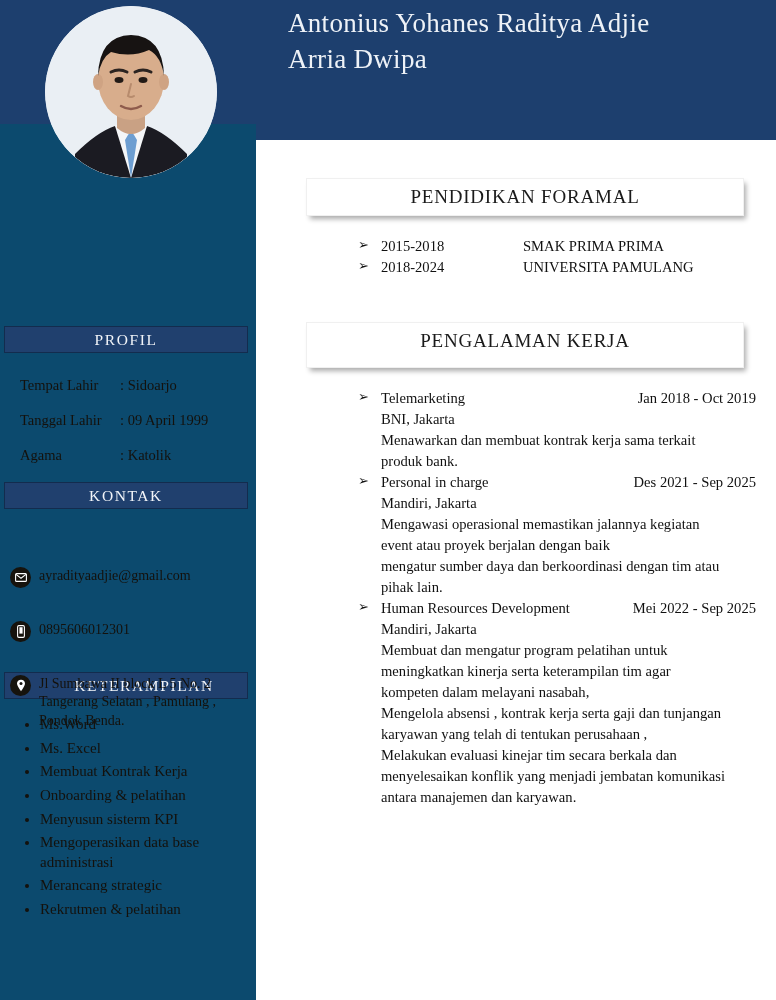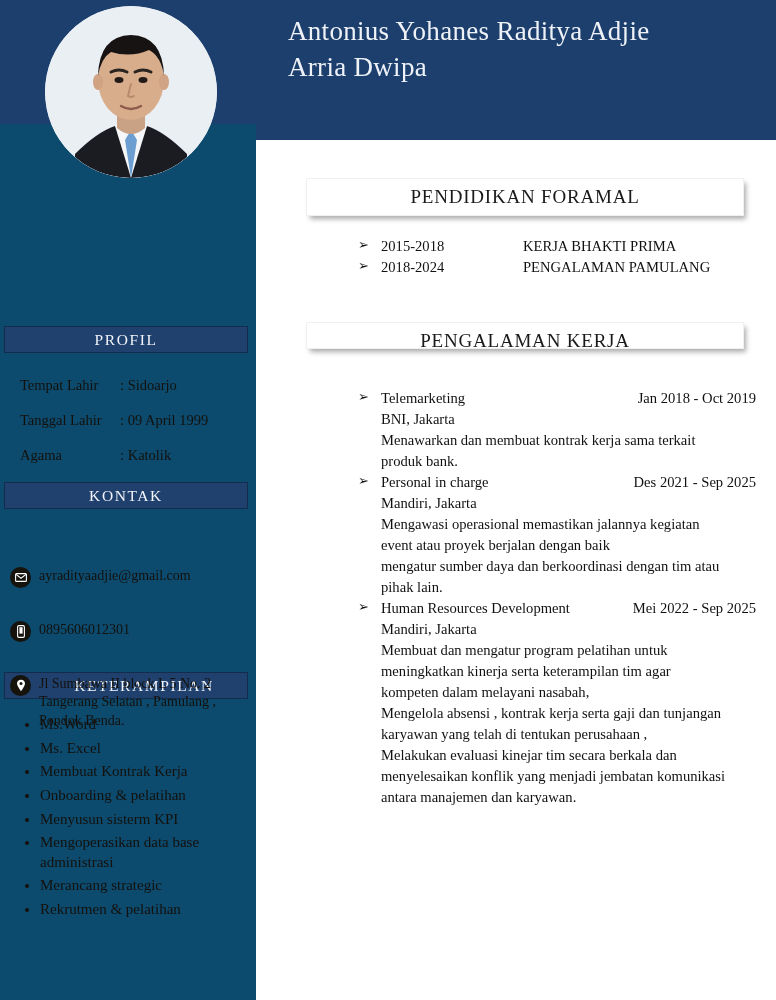--- a/index.html
+++ b/index.html
@@ -15,21 +15,21 @@
   
   .header-nav{
     position:absolute;left:0;top:0;width:776px;height:140px;
     background:#1d3f6e;
   }
   .header-band{
     position:absolute;left:256px;top:0;width:520px;height:140px;
     background:#1d3f6e;
   }
   .name-block{
-    position:absolute;left:288px;top:14px;width:470px;
+    position:absolute;left:288px;top:6px;width:470px;
     color:#eef2f7;
     font-size:27px;line-height:1.33;
     letter-spacing:.3px;
   }
 
   
   .sidebar{
     position:absolute;left:0;top:124px;width:256px;height:876px;
     background:#0c4a6e;
   }
@@ -88,21 +88,21 @@
     border:1px solid #f0f0f0;
     box-sizing:border-box;
     box-shadow:3px 4px 5px -1px rgba(0,0,0,.33);
     text-align:center;
     color:#1a1a1a;
     letter-spacing:.8px;
   }
   .sec-head span{display:block;}
 
   .edu-head{left:306px;top:178px;width:438px;height:38px;font-size:19px;line-height:36px;text-align:center;}
-  .exp-head{left:306px;top:322px;width:438px;height:27px;font-size:19px;line-height:36px;}
+  .exp-head{left:306px;top:322px;width:438px;height:46px;font-size:19px;line-height:36px;}
 
   .edu-list{position:absolute;left:358px;top:236px;width:400px;}
   .edu-row{display:flex;font-size:14.6px;color:#111;line-height:1.42;}
   .edu-row .arw{width:23px;flex:none;font-size:13px;}
   .edu-row .yr{width:142px;flex:none;}
   .edu-row .inst{flex:1;}
 
   .exp-list{position:absolute;left:358px;top:388px;width:398px;}
   .job{margin-bottom:0;}
   .job-head{display:flex;font-size:14.6px;color:#111;line-height:1.44;}
@@ -242,26 +242,26 @@
   </ul>
 
   <div class="sec-head edu-head">
     <span>PENDIDIKAN FORAMAL</span>
   </div>
 
   <div class="edu-list">
     <div class="edu-row">
       <div class="arw">➢</div>
       <div class="yr">2015-2018</div>
-      <div class="inst">KERJA BHAKTI PRIMA</div>
+      <div class="inst">SMAK PRIMA PRIMA</div>
     </div>
     <div class="edu-row">
       <div class="arw">➢</div>
       <div class="yr">2018-2024</div>
-      <div class="inst">PENGALAMAN PAMULANG</div>
+      <div class="inst">UNIVERSITA PAMULANG</div>
     </div>
   </div>
 
   <div class="sec-head exp-head">
     <span>PENGALAMAN KERJA</span>
   </div>
 
   <div class="exp-list">
 
     <div class="job">

